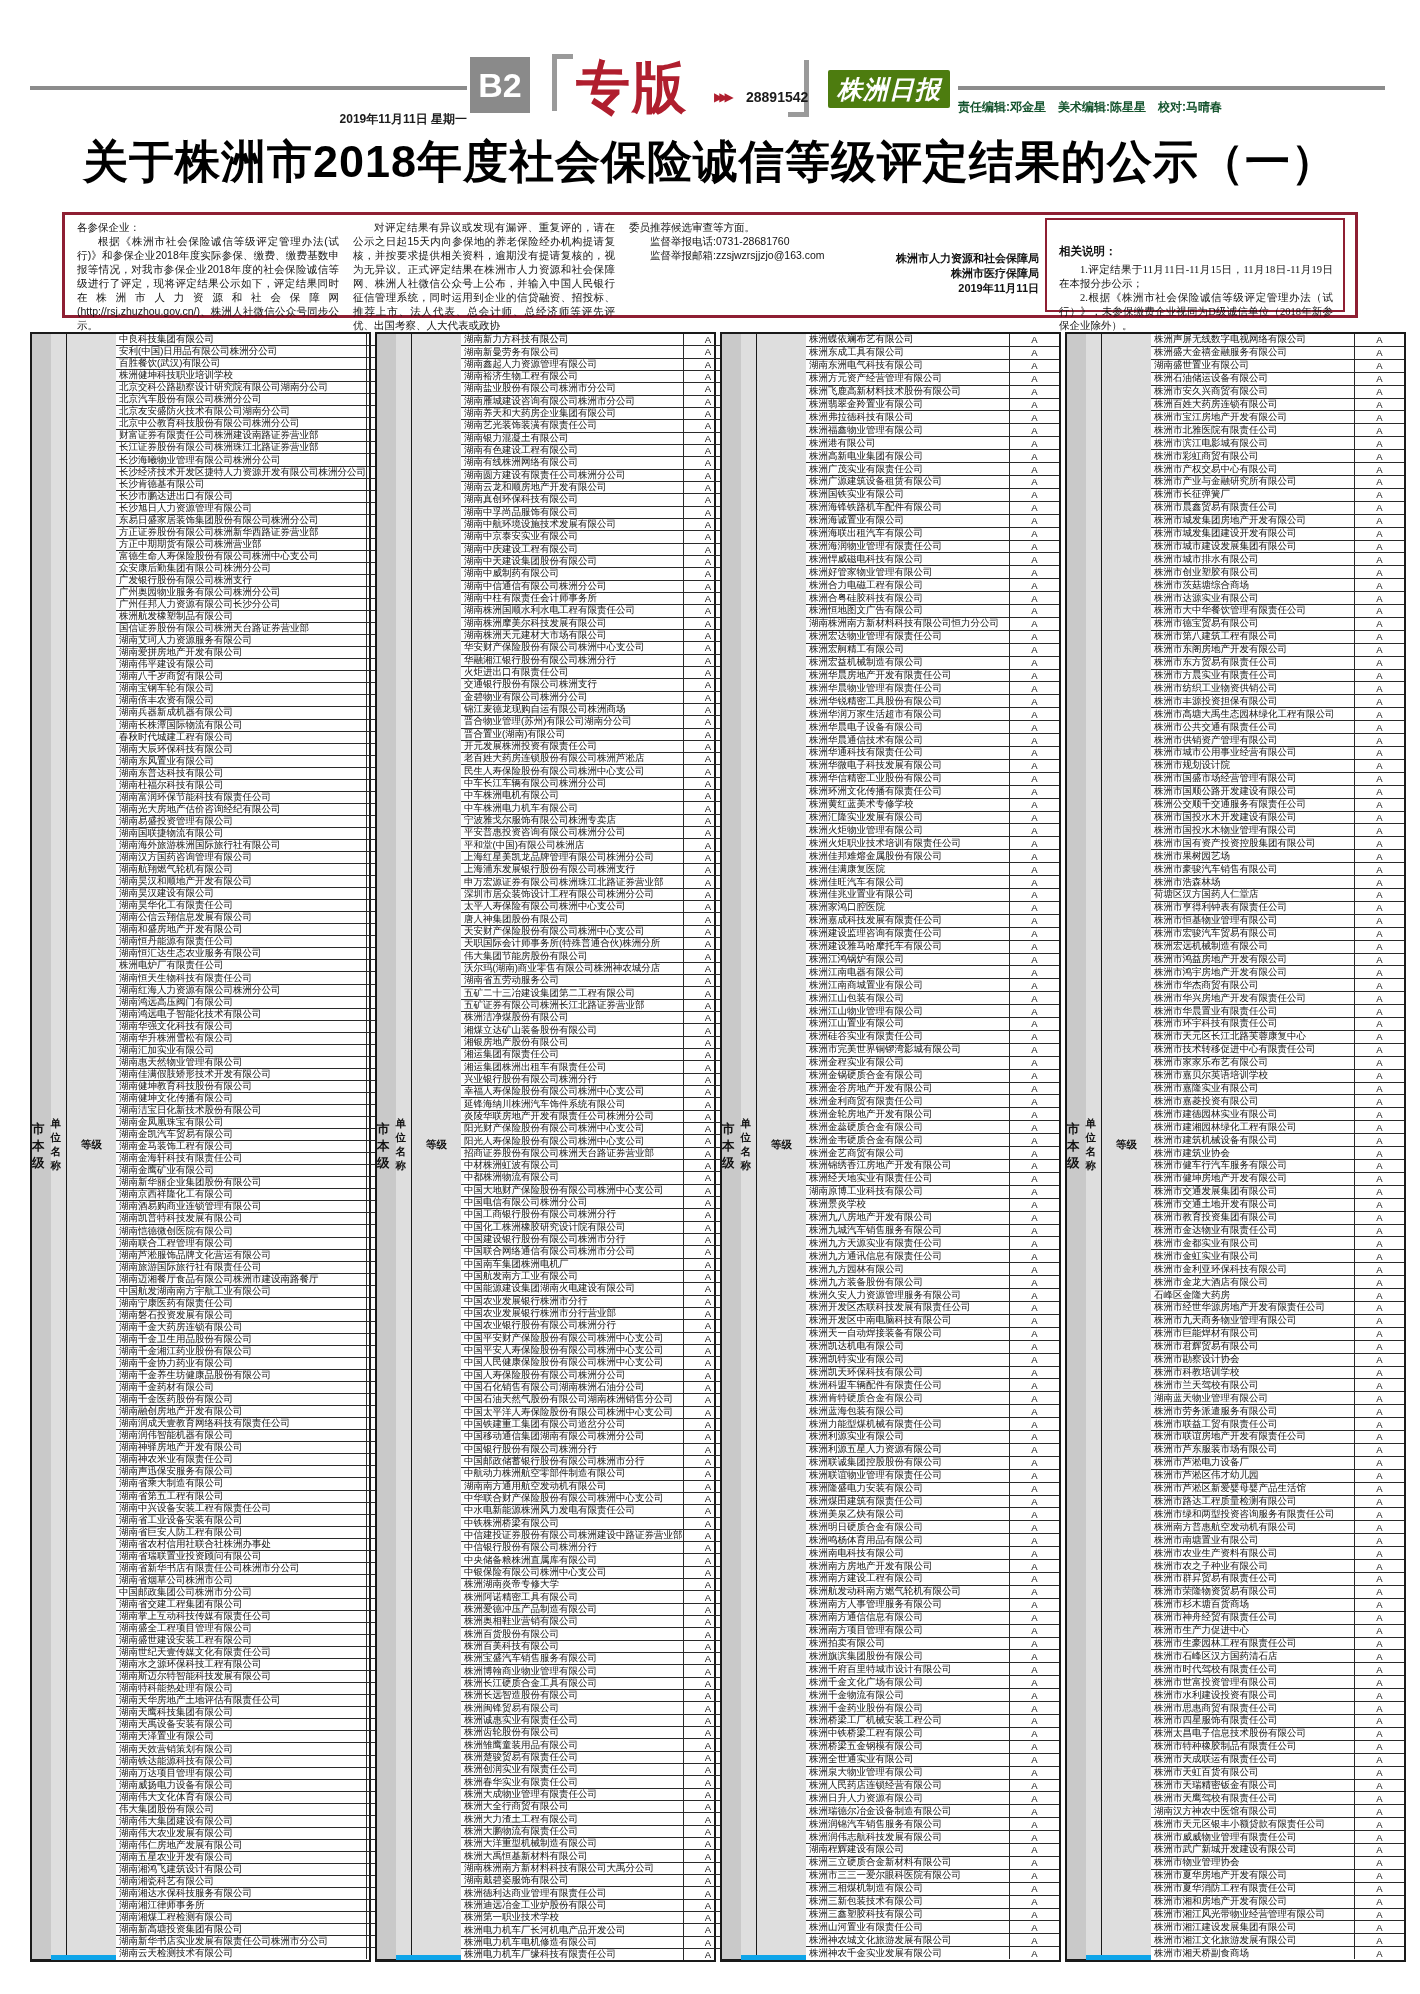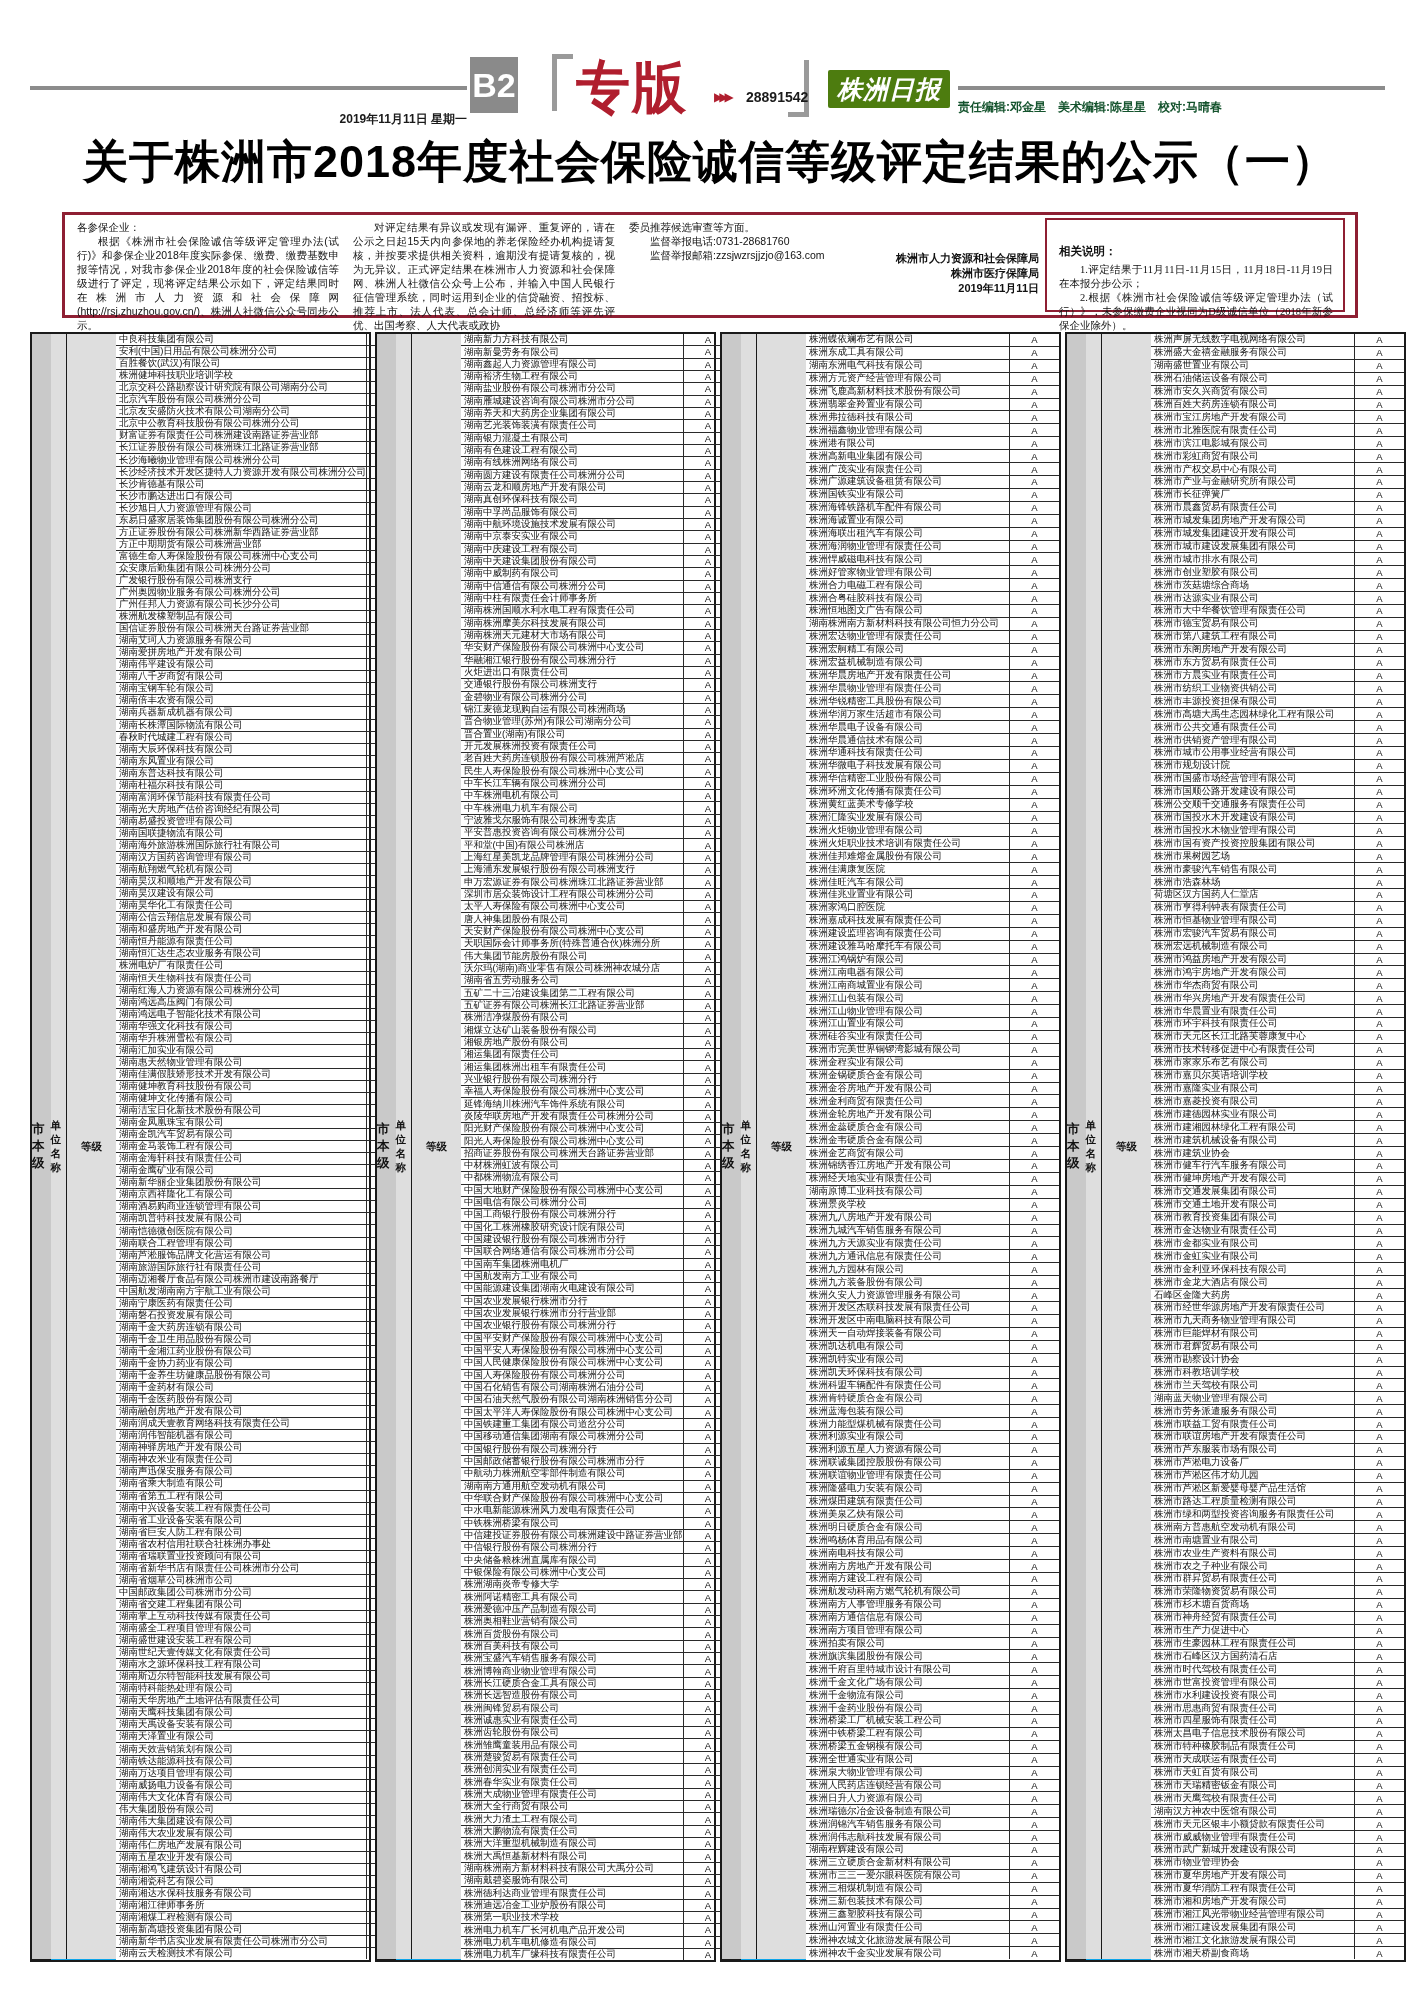--- a/index.html
+++ b/index.html
@@ -3,21 +3,21 @@
 <meta charset="utf-8">
 <style>
   html,body{margin:0;padding:0;background:#e8e8e8;}
   #page{position:relative;width:1420px;height:1994px;background:#ffffff;margin:0 auto;
         font-family:"Liberation Sans","DejaVu Sans",sans-serif;color:#111;overflow:hidden;}
   
   .rule{position:absolute;height:4px;background:#8c8c8c;}
   #rule-left{left:30px;top:86px;width:437px;}
   #rule-right{left:958px;top:86px;width:427px;}
   #date{position:absolute;left:265px;top:111px;width:202px;text-align:right;font-size:12px;font-weight:bold;color:#1a1a1a;}
-  #pageno{position:absolute;left:470px;top:57px;width:48px;height:56px;background:#8a8a8a;color:#fff;
+  #pageno{position:absolute;left:470px;top:57px;width:60px;height:56px;background:#8a8a8a;color:#fff;
           font-size:34px;font-weight:bold;display:flex;align-items:center;justify-content:center;}
   #bracket-l{position:absolute;left:552px;top:54px;width:16px;height:52px;border-left:5px solid #9a9a9a;border-top:5px solid #9a9a9a;}
   #bracket-r{position:absolute;left:788px;top:60px;width:16px;height:52px;border-right:5px solid #9a9a9a;border-bottom:5px solid #9a9a9a;}
   #zhuanban{position:absolute;left:576px;top:52px;font-size:54px;font-weight:900;color:#b01e2e;letter-spacing:2px;transform:scaleY(1.05);}
   #arrows{position:absolute;left:714px;top:90px;font-size:12px;color:#b01e2e;letter-spacing:-4px;}
   #hotline{position:absolute;left:746px;top:89px;font-size:14px;font-weight:bold;color:#1a1a1a;}
   #masthead{position:absolute;left:828px;top:70px;width:122px;height:38px;background:#4d7c0f;border-radius:2px;
             display:flex;align-items:center;justify-content:center;}
   #masthead span{color:#fff;font-family:"Liberation Serif","DejaVu Serif",serif;font-style:italic;font-weight:bold;font-size:25px;letter-spacing:1px;}
   #credits{position:absolute;left:958px;top:99px;font-size:12px;font-weight:bold;color:#14532d;}
@@ -37,21 +37,21 @@
   #notes{position:absolute;right:10px;top:3px;bottom:3px;width:300px;border:2px solid #8e1f33;
          padding:4px 10px 0 12px;box-sizing:border-box;}
   #notes .nhead{font-size:11.5px;font-weight:bold;margin:20px 0 4px 0;}
   #notes .nitem{font-family:"Liberation Serif","DejaVu Serif",serif;font-size:10.5px;line-height:14px;text-align:justify;text-indent:2em;margin:0;}
   
   .board{position:absolute;top:332px;height:1630px;width:341px;border:2px solid #1a1a1a;
          box-sizing:border-box;display:flex;flex-direction:row;background:#fff;}
   #board0{left:30px;} #board1{left:375px;} #board2{left:720px;} #board3{left:1065px;}
   .region{flex:0 0 17px;background:#c9c9c9;border-bottom:1px solid #1a1a1a;display:flex;align-items:center;justify-content:center;
           font-size:12.5px;font-weight:bold;letter-spacing:6px;}
-  .colhead{flex:0 0 14px;background:#dedede;border-bottom:1px solid #0ea5e9;display:flex;}
+  .colhead{flex:0 0 14px;background:#dedede;border-bottom:5px solid #0ea5e9;display:flex;}
   .colhead .ch-name{flex:1 1 auto;display:flex;align-items:center;justify-content:center;font-size:10.5px;font-weight:bold;
           letter-spacing:5px;border-right:1px solid #1a1a1a;}
   .colhead .ch-grade{flex:0 0 49px;display:flex;align-items:center;justify-content:center;font-size:10.5px;font-weight:bold;}
   .tbody{flex:1 1 auto;display:flex;flex-direction:column;min-height:0;}
   .trow{flex:1 1 0;display:flex;min-height:0;border-bottom:1px solid #2a2a2a;}
   .trow:last-child{border-bottom:none;}
   .tc{display:flex;align-items:center;overflow:hidden;white-space:nowrap;}
   .tc.name{flex:1 1 auto;padding-left:3px;font-size:9.5px;border-right:1px solid #2a2a2a;}
   .tc.grade{flex:0 0 49px;justify-content:center;font-size:9.5px;}
 </style>

